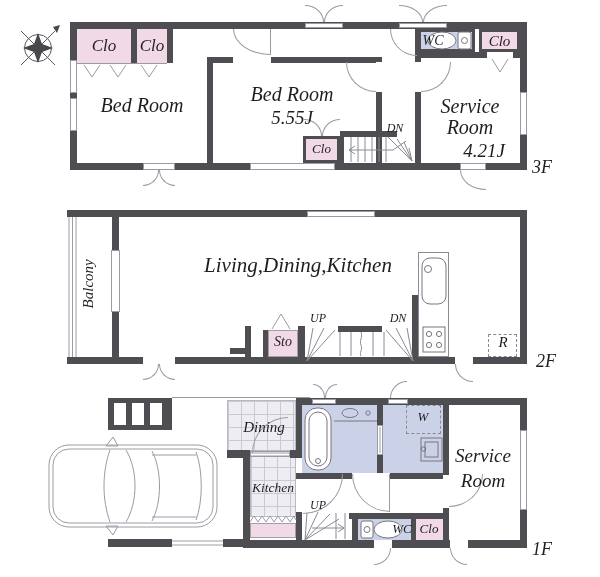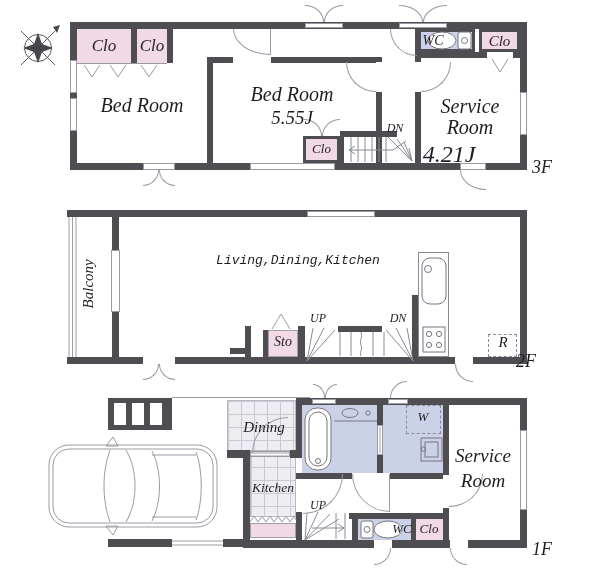--- a/index.html
+++ b/index.html
@@ -287,30 +287,30 @@
   <div class="lbl" style="left:77px;top:36px;width:54px;font-size:17px;">Clo</div>
   <div class="lbl" style="left:135px;top:36px;width:34px;font-size:17px;">Clo</div>
   <div class="lbl" style="left:92px;top:94px;width:100px;font-size:20px;">Bed Room</div>
   <div class="lbl" style="left:242px;top:83px;width:100px;font-size:20px;">Bed Room</div>
   <div class="lbl" style="left:242px;top:107px;width:100px;font-size:19px;">5.55J</div>
   <div class="lbl" style="left:303px;top:141px;width:37px;font-size:13px;">Clo</div>
   <div class="lbl" style="left:382px;top:121px;width:26px;font-size:12px;">DN</div>
   <div class="lbl" style="left:419px;top:33px;width:28px;font-size:14px;">WC</div>
   <div class="lbl" style="left:479px;top:33px;width:41px;font-size:15px;">Clo</div>
   <div class="lbl" style="left:425px;top:96px;width:90px;font-size:20px;line-height:21px;">Service Room</div>
-  <div class="lbl" style="left:404px;top:140px;width:90px;font-size:24px;">4.21J</div>
+  <div class="lbl" style="left:439px;top:140px;width:90px;font-size:19px;">4.21J</div>
   <div class="lbl" style="left:524px;top:157px;width:36px;font-size:18px;">3F</div>
 
-  <div class="lbl" style="left:188px;top:253px;width:220px;font-size:13px;font-family:Liberation Mono, monospace;">Living,Dining,Kitchen</div>
+  <div class="lbl" style="left:188px;top:253px;width:220px;font-size:21px;">Living,Dining,Kitchen</div>
   <div class="lbl" style="left:53px;top:275px;width:72px;font-size:15px;transform:rotate(-90deg);">Balcony</div>
   <div class="lbl" style="left:266px;top:334px;width:34px;font-size:14px;">Sto</div>
   <div class="lbl" style="left:306px;top:311px;width:24px;font-size:12px;">UP</div>
   <div class="lbl" style="left:386px;top:311px;width:24px;font-size:12px;">DN</div>
   <div class="lbl" style="left:494px;top:334px;width:18px;font-size:15px;">R</div>
-  <div class="lbl" style="left:508px;top:351px;width:36px;font-size:18px;">2F</div>
+  <div class="lbl" style="left:528px;top:351px;width:36px;font-size:18px;">2F</div>
 
   <div class="lbl" style="left:238px;top:419px;width:52px;font-size:15px;">Dining</div>
   <div class="lbl" style="left:244px;top:480px;width:58px;font-size:13.5px;">Kitchen</div>
   <div class="lbl" style="left:415px;top:409px;width:16px;font-size:13px;">W</div>
   <div class="lbl" style="left:443px;top:443px;width:80px;font-size:19px;line-height:25px;">Service Room</div>
   <div class="lbl" style="left:306px;top:498px;width:24px;font-size:12px;">UP</div>
   <div class="lbl" style="left:388px;top:521px;width:28px;font-size:13px;">WC</div>
   <div class="lbl" style="left:414px;top:521px;width:30px;font-size:13px;">Clo</div>
   <div class="lbl" style="left:524px;top:539px;width:36px;font-size:18px;">1F</div>
 

